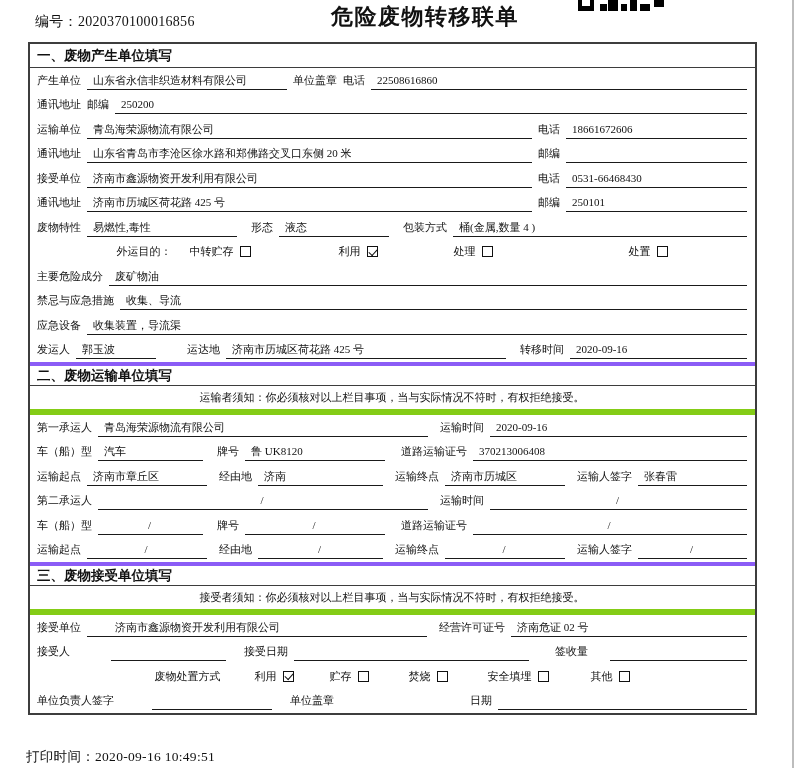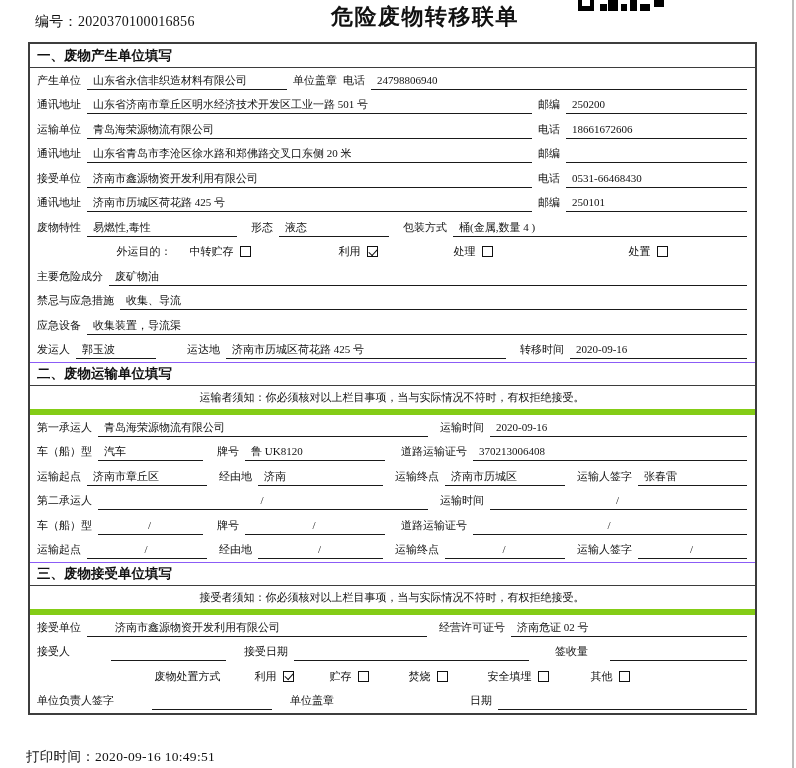--- a/index.html
+++ b/index.html
@@ -16,21 +16,21 @@
   .qr-frag    { position:absolute; left:578px; top:0; width:86px; height:11px; }
 
   .form {
     position:absolute; left:28px; top:42px; width:729px;
     border:2px solid #3d3d3d; background:#fff;
   }
   .sec-header {
     height:24px; display:flex; align-items:center; padding-left:7px;
     font-weight:bold; font-size:13.5px; border-bottom:1px solid #3d3d3d;
   }
-  .sec-header.mid { border-top:1px solid #8b5cf6; }
+  .sec-header.mid { border-top:4px solid #8b5cf6; }
   .row {
     height:24.5px; display:flex; align-items:center;
     padding:0 8px 0 7px; font-size:11px; white-space:nowrap;justify-content:center;
   }
   .row.note { height:29px; border-bottom:6px solid #84cc16; }
   .lbl { flex:0 0 auto; margin-right:6px; }
   .val {
     flex:0 0 auto; border-bottom:1px solid #1a1a1a;
     padding:0 2px 0 6px; height:19px; line-height:19px; margin-right:6px;
     overflow:hidden;
@@ -73,26 +73,25 @@
 
 <div class="form">
 
   <div class="sec-header">一、废物产生单位填写</div>
 
   <div class="row">
     <span class="lbl">产生单位</span>
     <span class="val" style="width:200px">山东省永信非织造材料有限公司</span>
     <span class="lbl">单位盖章</span>
     <span class="lbl ml-auto">电话</span>
-    <span class="val grow">24798806940</span>
+    <span class="val grow">22508616860</span>
   </div>
 
   <div class="row">
     <span class="lbl">通讯地址</span>
-    <span class="val" style="width:445px">山东省济南市章丘区明水经济技术开发区工业一路 501 号</span>
     <span class="lbl">邮编</span>
     <span class="val grow">250200</span>
   </div>
 
   <div class="row">
     <span class="lbl">运输单位</span>
     <span class="val" style="width:445px">青岛海荣源物流有限公司</span>
     <span class="lbl">电话</span>
     <span class="val grow">18661672606</span>
   </div>

